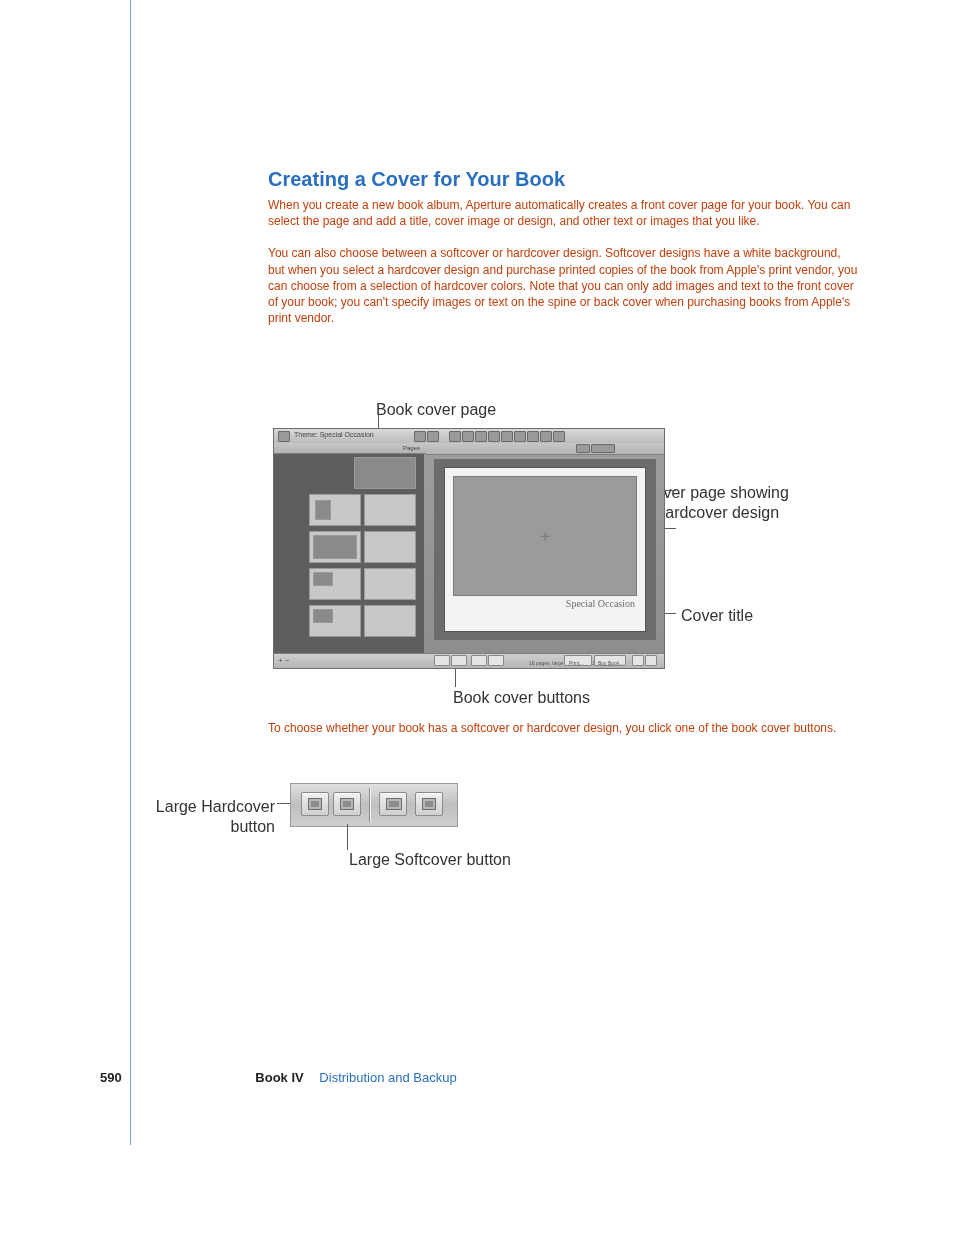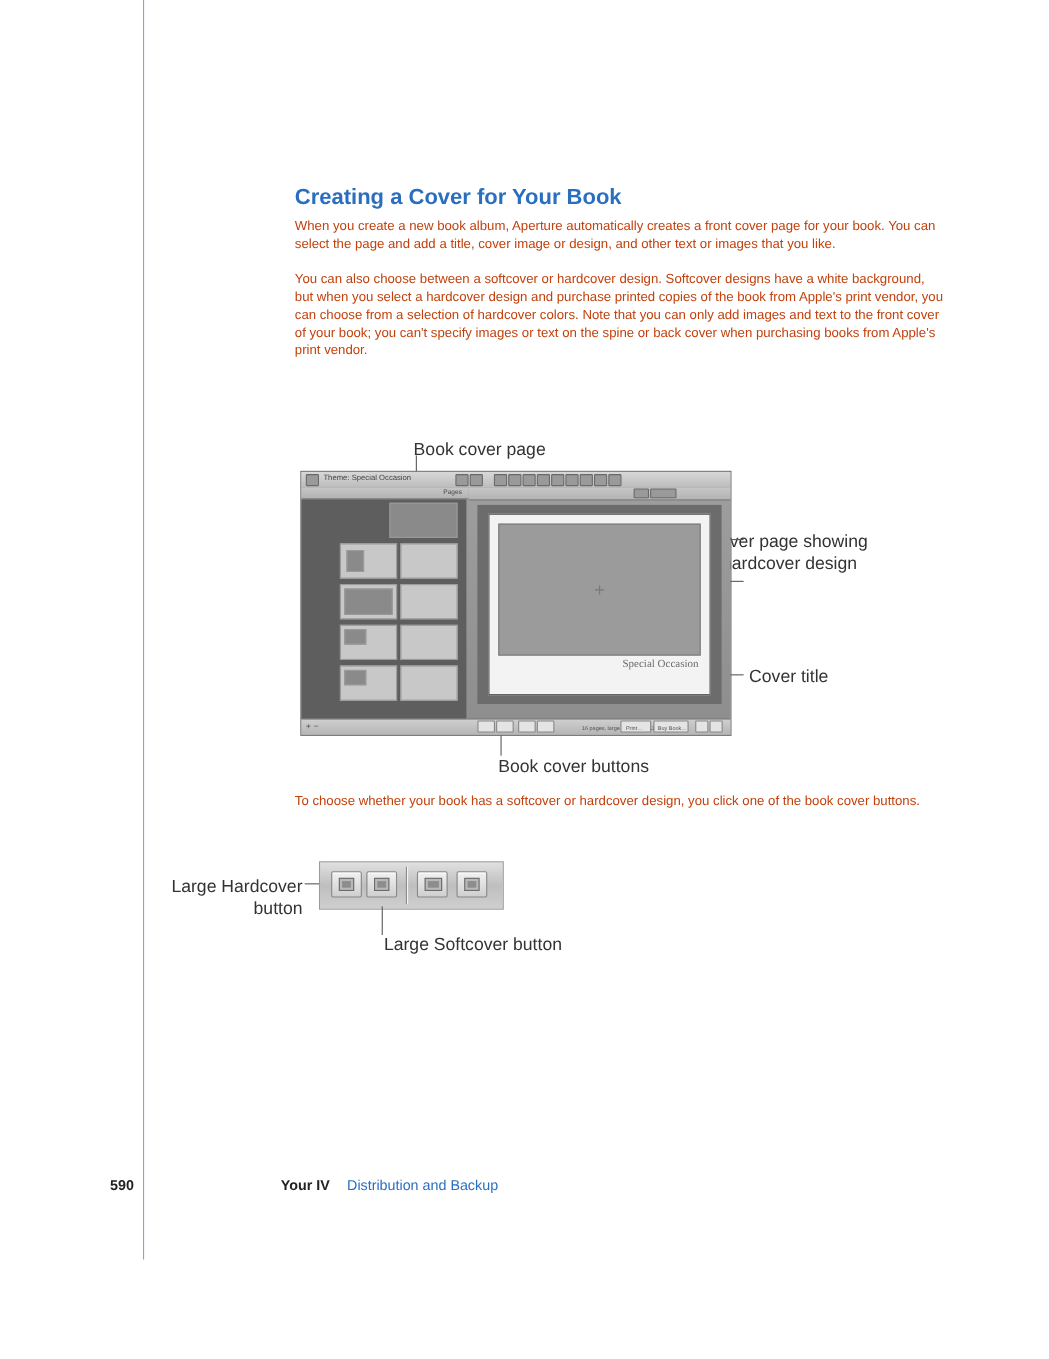--- a/index.html
+++ b/index.html
@@ -149,16 +149,16 @@
     <div class="slot" style="left:124px;">
         <div class="ico"></div>
       </div>
   </div>
 
   <div class="leadv" style="left:347px;top:824px;height:26px;"></div>
   <div class="callout" style="left:349px;top:850px;">Large Softcover button</div>
 
   <div class="footer">
     <span class="pn">590</span>
-    <span class="pt">Your IV</span>
+    <span class="pt">Book IV</span>
     <span class="sec">Distribution and Backup</span>
   </div>
 </div>
 
 </body></html>

